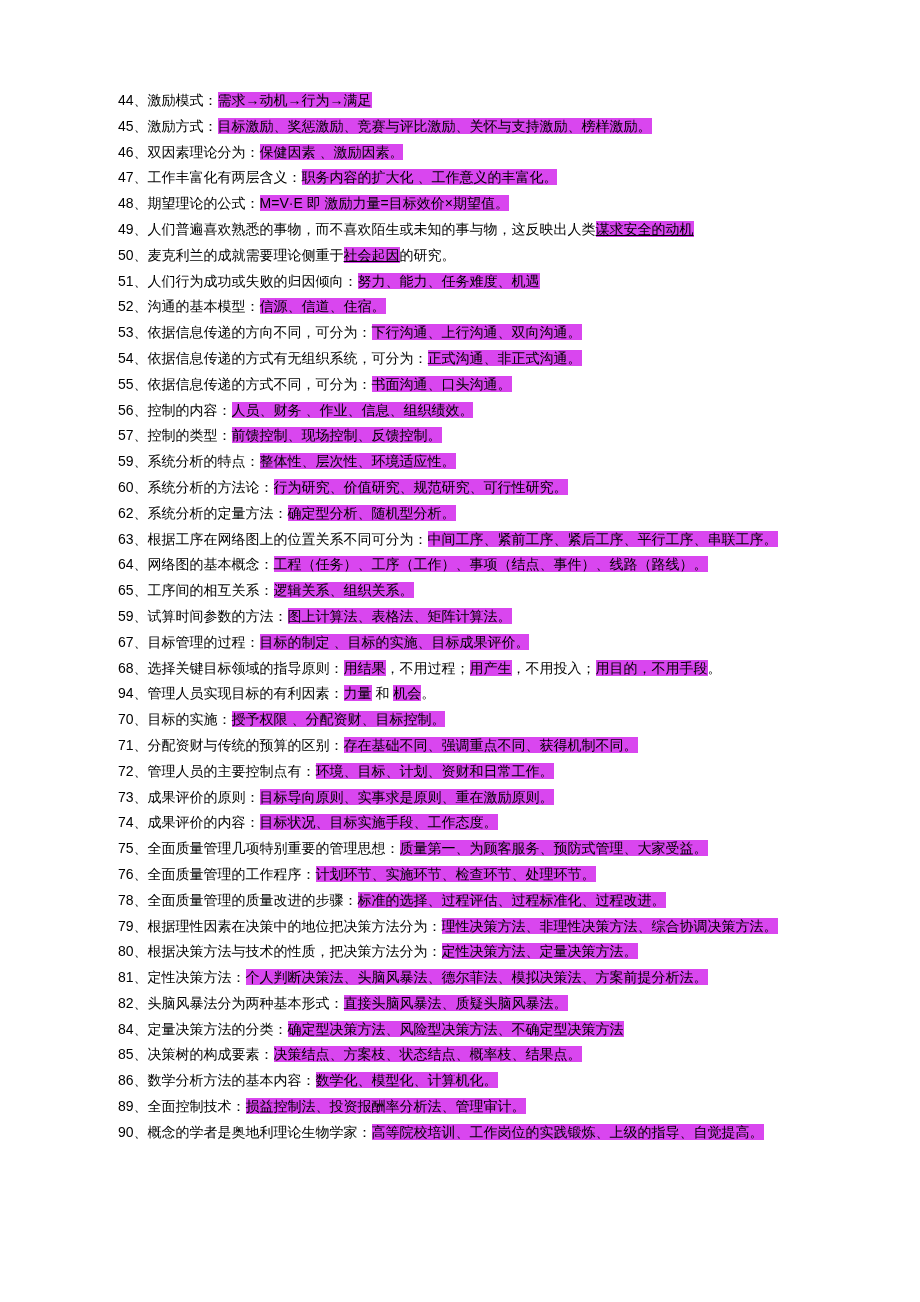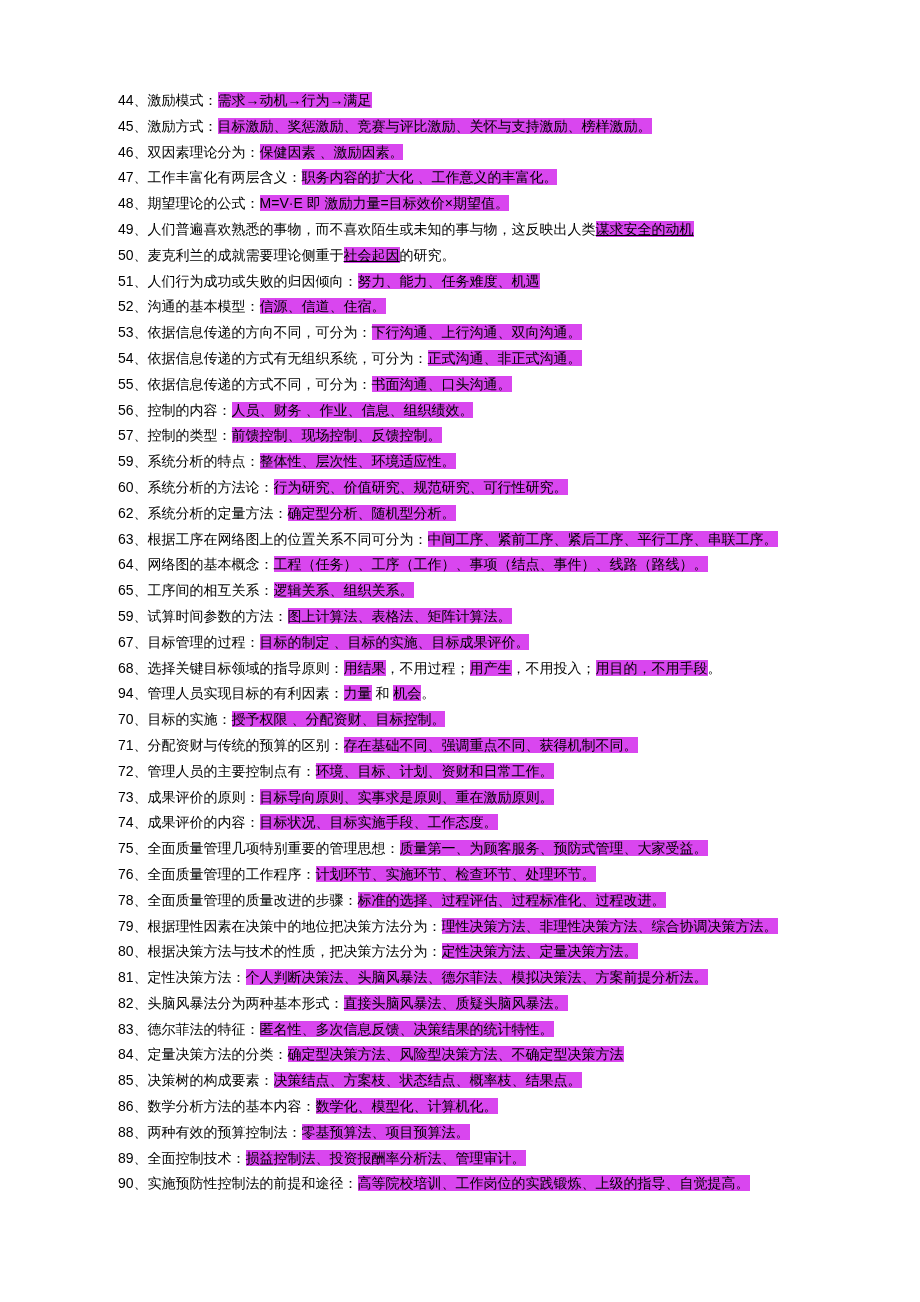--- a/index.html
+++ b/index.html
@@ -66,20 +66,18 @@
     <div class="line"><span class="num">72、</span><span class="plain">管理人员的主要控制点有：</span><span class="hl">环境、目标、计划、资财和日常工作。</span></div>
     <div class="line"><span class="num">73、</span><span class="plain">成果评价的原则：</span><span class="hl">目标导向原则、实事求是原则、重在激励原则。</span></div>
     <div class="line"><span class="num">74、</span><span class="plain">成果评价的内容：</span><span class="hl">目标状况、目标实施手段、工作态度。</span></div>
     <div class="line"><span class="num">75、</span><span class="plain">全面质量管理几项特别重要的管理思想：</span><span class="hl">质量第一、为顾客服务、预防式管理、大家受益。</span></div>
     <div class="line"><span class="num">76、</span><span class="plain">全面质量管理的工作程序：</span><span class="hl">计划环节、实施环节、检查环节、处理环节。</span></div>
     <div class="line"><span class="num">78、</span><span class="plain">全面质量管理的质量改进的步骤：</span><span class="hl">标准的选择、过程评估、过程标准化、过程改进。</span></div>
     <div class="line"><span class="num">79、</span><span class="plain">根据理性因素在决策中的地位把决策方法分为：</span><span class="hl">理性决策方法、非理性决策方法、综合协调决策方法。</span></div>
     <div class="line"><span class="num">80、</span><span class="plain">根据决策方法与技术的性质，把决策方法分为：</span><span class="hl">定性决策方法、定量决策方法。</span></div>
     <div class="line"><span class="num">81、</span><span class="plain">定性决策方法：</span><span class="hl">个人判断决策法、头脑风暴法、德尔菲法、模拟决策法、方案前提分析法。</span></div>
     <div class="line"><span class="num">82、</span><span class="plain">头脑风暴法分为两种基本形式：</span><span class="hl">直接头脑风暴法、质疑头脑风暴法。</span></div>
-    <div class="line"><span class="num">83、</span><span class="plain">德尔菲法的特征：</span><span class="hl">匿名性、多次信息反馈、决策结果的统计特性。</span></div>
     <div class="line"><span class="num">84、</span><span class="plain">定量决策方法的分类：</span><span class="hl">确定型决策方法、风险型决策方法、不确定型决策方法</span></div>
     <div class="line"><span class="num">85、</span><span class="plain">决策树的构成要素：</span><span class="hl">决策结点、方案枝、状态结点、概率枝、结果点。</span></div>
     <div class="line"><span class="num">86、</span><span class="plain">数学分析方法的基本内容：</span><span class="hl">数学化、模型化、计算机化。</span></div>
-    <div class="line"><span class="num">88、</span><span class="plain">两种有效的预算控制法：</span><span class="hl">零基预算法、项目预算法。</span></div>
     <div class="line"><span class="num">89、</span><span class="plain">全面控制技术：</span><span class="hl">损益控制法、投资报酬率分析法、管理审计。</span></div>
-    <div class="line"><span class="num">90、</span><span class="plain">实施预防性控制法的前提和途径：</span><span class="hl">高等院校培训、工作岗位的实践锻炼、上级的指导、自觉提高。</span></div>
+    <div class="line"><span class="num">90、</span><span class="plain">概念的学者是奥地利理论生物学家：</span><span class="hl">高等院校培训、工作岗位的实践锻炼、上级的指导、自觉提高。</span></div>
   </div>
 
 </body></html>

